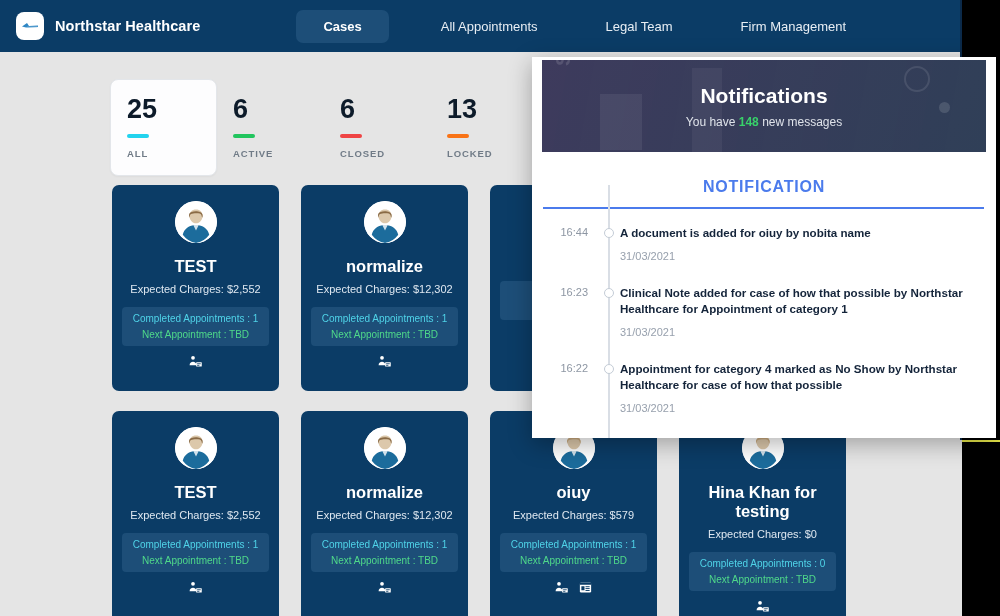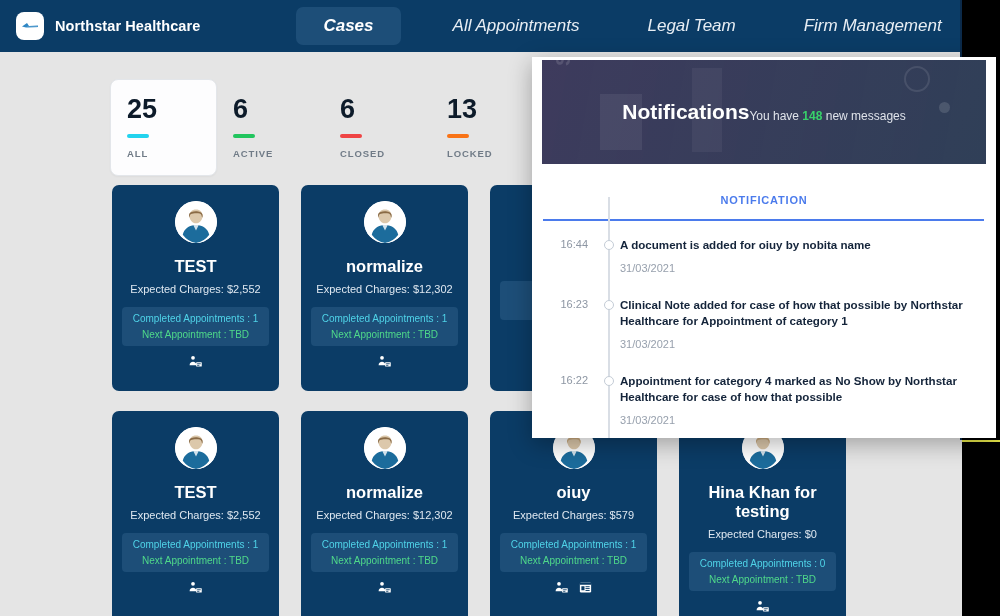--- a/index.html
+++ b/index.html
@@ -32,24 +32,23 @@
     display: flex; align-items: center; justify-content: center;
     flex: 0 0 auto;
   }
   .logo-mark { width: 18px; height: 10px; }
   .brand-name {
     color: #fff; font-size: 14.5px; font-weight: bold;
     margin-left: 11px; letter-spacing: .1px; white-space: nowrap;
   }
   .nav { display: flex; align-items: center; margin-left: 96px; }
   .nav-item {
-    color: #e8eef4; font-size: 17px; padding: 9px 16px;
+    color: #e8eef4; font-size: 13px; padding: 9px 16px;
     border-radius: 7px; white-space: nowrap; cursor: pointer;
     margin-right: 36px;
-    font-style: italic;
   }
   .nav-item:last-child { margin-right: 0; }
   .nav-item.active { background: #1d4e78; color: #fff; font-weight: bold; padding: 9px 27px; }
   .topbar-right {
     position: absolute; right: 0; top: 0; height: 52px;
     display: flex; align-items: center;
   }
   .bell-btn { padding: 4px 8px; cursor: pointer; display: flex; align-items: center; }
   .user-name { color: #eef3f8; font-size: 12.5px; margin: 0 10px 0 34px; white-space: nowrap; }
   .avatar-wrap { position: relative; width: 30px; height: 30px; cursor: pointer; }
@@ -110,44 +109,44 @@
 
   
   .notif-panel {
     position: absolute; left: 532px; top: 57px;
     width: 464px; height: 381px;
     background: #fff;
     box-shadow: 0 6px 22px rgba(0,0,0,.30);
     overflow: hidden;
   }
   .notif-hero {
-    position: relative; height: 104px; margin: 3px 10px 0;
+    position: relative; height: 92px; margin: 3px 10px 0;
     background:
       linear-gradient(115deg, rgba(61,58,92,.93), rgba(46,62,86,.93)),
       repeating-linear-gradient(100deg, #4a4468 0 26px, #3d4566 26px 52px, #46506b 52px 90px);
     overflow: hidden;
-    display: flex; flex-direction: row; align-items: center; justify-content: center;
+    display: flex; flex-direction: column; align-items: center; justify-content: center;
   }
   .hero-ghost {
     position: absolute; left: 10px; top: 6px;
     color: rgba(255,255,255,.13); font-size: 20px; font-weight: bold;
     letter-spacing: 2px; transform: rotate(-90deg); transform-origin: left top;
     white-space: nowrap;
   }
   .hero-blob1 { position:absolute; left:58px; top:34px; width:42px; height:56px; background:rgba(255,255,255,.07); }
   .hero-blob2 { position:absolute; left:150px; top:8px; width:30px; height:84px; background:rgba(255,255,255,.05); }
   .hero-blob3 { position:absolute; right:36px; top:42px; width:11px; height:11px; border-radius:50%; background:rgba(255,255,255,.13); }
   .hero-ring { position:absolute; right:56px; top:6px; width:26px; height:26px; border:2px solid rgba(255,255,255,.10); border-radius:50%; }
   .notif-title { color: #fff; font-size: 21px; font-weight: bold; position: relative; z-index: 2; }
   .notif-sub { color: #dfe3ea; font-size: 12px; margin-top: 7px; position: relative; z-index: 2; }
   .notif-count { color: #38d16a; font-weight: bold; }
 
   .notif-tabs { text-align: center; padding: 26px 0 11px; }
   .notif-tab {
-    color: #4b7bec; font-size: 11px; font-weight: bold; letter-spacing: .8px;
+    color: #4b7bec; font-size: 16px; font-weight: bold; letter-spacing: .8px;
     display: inline-block; cursor: pointer;
   }
   .notif-tab-underline { height: 2px; background: #4b7bec; margin: 0 12px 0 11px; }
 
   .notif-list { padding: 16px 14px 0 14px; position: relative; }
   .notif-item { display: flex; margin-bottom: 23px; position: relative; }
   .notif-time {
     width: 52px; flex: 0 0 52px; text-align: right; padding-right: 10px;
     font-size: 11px; color: #8d96a3; padding-top: 1px;
   }

